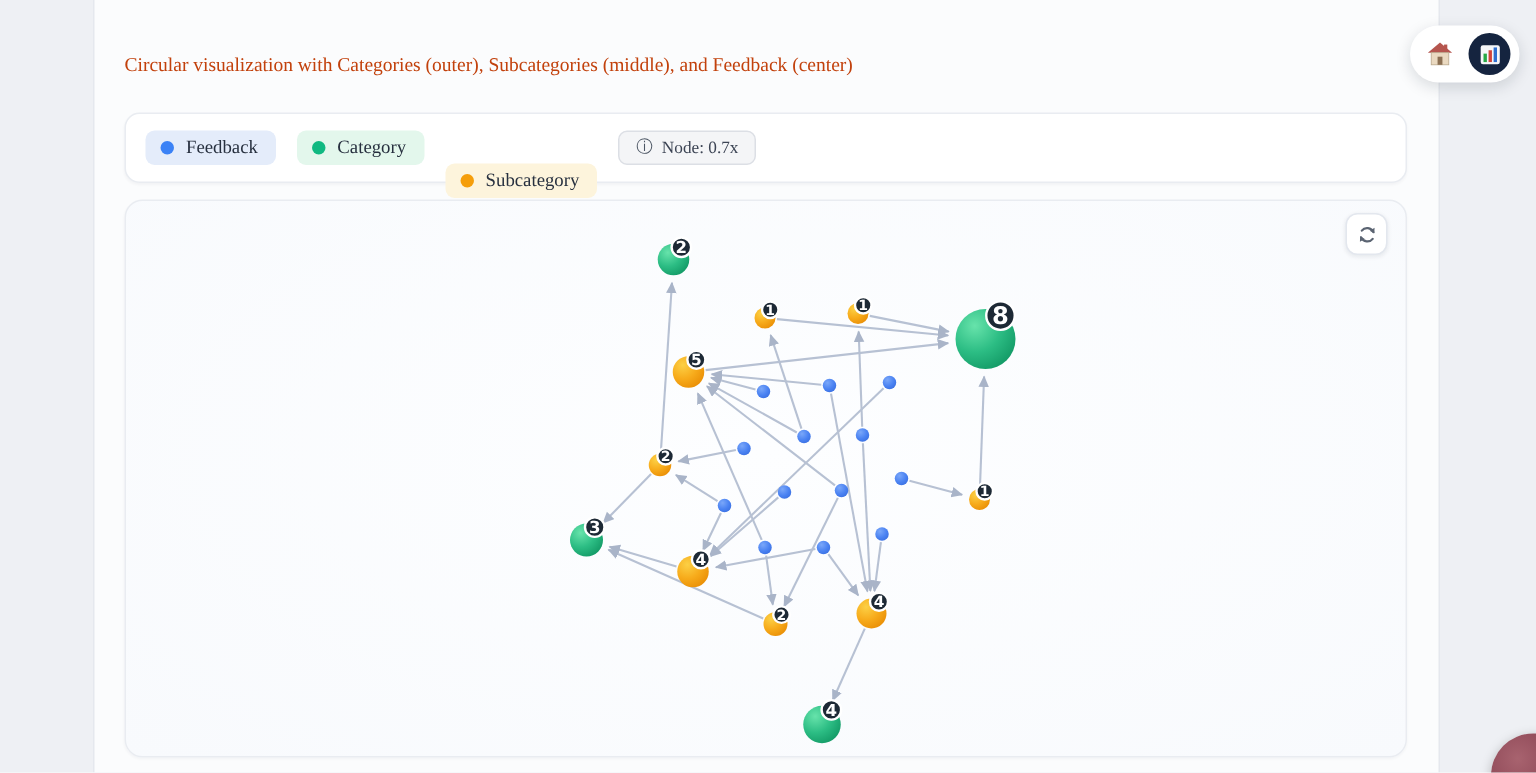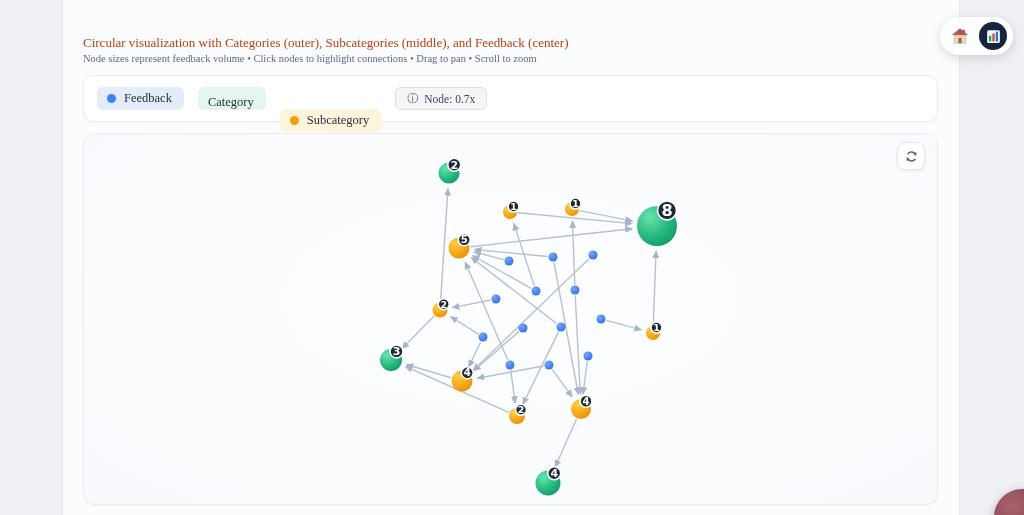--- a/index.html
+++ b/index.html
@@ -85,28 +85,27 @@
     background:radial-gradient(circle at 32% 30%, #a8636f 0%, #8a4453 55%, #6f303f 100%);
     box-shadow:0 2px 8px rgba(0,0,0,.25); cursor:pointer; z-index:4;
   }
 </style>
 </head>
 <body>
 
 <div class="content-column">
 
   <div class="page-subtitle">Circular visualization with Categories (outer), Subcategories (middle), and Feedback (center)</div>
-  <div class="page-hint">Node sizes represent feedback volume • Click nodes to highlight connections • Drag to pan • Scroll to zoom</div>
 
   <div class="legend-card">
     <span class="legend-chip" style="background-color: rgb(228, 236, 250);">
       <span class="legend-dot" style="background-color: rgb(59, 130, 246);"></span>
       <span>Feedback</span>
     </span>
-    <span class="legend-chip" style="background-color: rgb(227, 247, 236); flex-direction: column;">
+    <span class="legend-chip" style="background-color: rgb(227, 247, 236);">
       <span class="legend-dot" style="background-color: rgb(16, 185, 129);"></span>
       <span>Category</span>
     </span>
     <span class="legend-chip" style="background-color: rgb(253, 244, 220); margin-top: 43px;">
       <span class="legend-dot" style="background-color: rgb(245, 158, 11);"></span>
       <span>Subcategory</span>
     </span>
     <span class="zoom-chip">
       <span class="info-icon">ⓘ</span>
       <span>Node: 0.7x</span>

